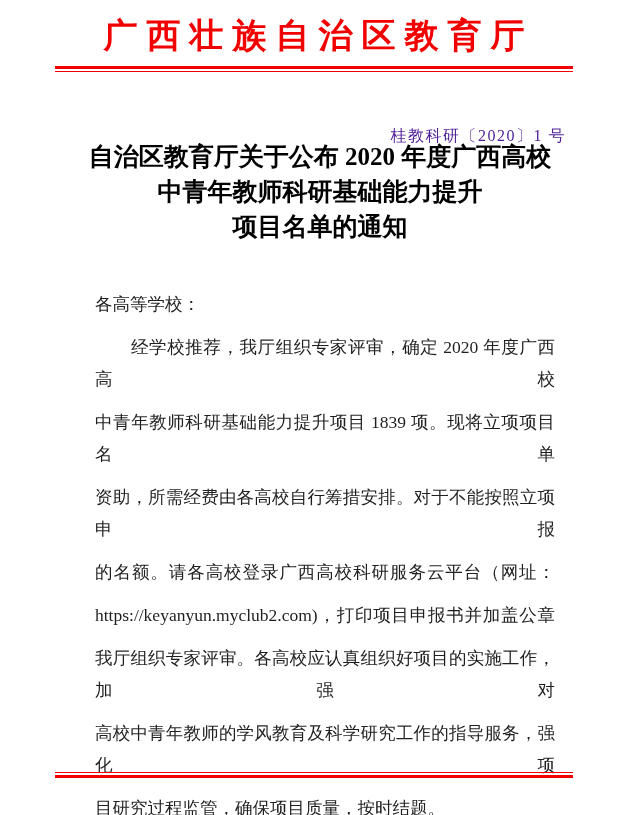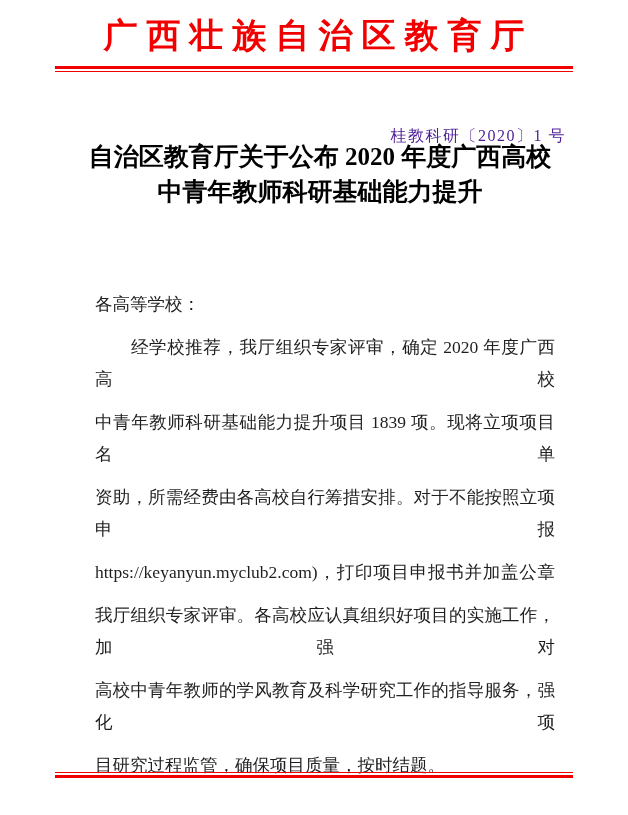--- a/index.html
+++ b/index.html
@@ -88,27 +88,29 @@
       <span class="bar-thick"></span>
       <span class="bar-thin"></span>
     </div>
 
     <div class="doc-number">桂教科研〔2020〕1 号</div>
   </header>
 
   <h1 class="title">
     <span class="t-line">自治区教育厅关于公布 2020 年度广西高校</span>
     <span class="t-line">中青年教师科研基础能力提升</span>
+    <span class="t-line">项目名单的通知</span>
   </h1>
 
   <main class="body-text">
     <p class="line">各高等学校：</p>
     <p class="line indent stretch">经学校推荐，我厅组织专家评审，确定 2020 年度广西高校</p>
     <p class="line stretch">中青年教师科研基础能力提升项目 1839 项。现将立项项目名单</p>
     <p class="line stretch">资助，所需经费由各高校自行筹措安排。对于不能按照立项申报</p>
+    <p class="line stretch">的名额。请各高校登录广西高校科研服务云平台（网址：</p>
     <p class="line stretch">https://keyanyun.myclub2.com)，打印项目申报书并加盖公章</p>
     <p class="line stretch">我厅组织专家评审。各高校应认真组织好项目的实施工作，加强对</p>
     <p class="line stretch">高校中青年教师的学风教育及科学研究工作的指导服务，强化项</p>
     <p class="line">目研究过程监管，确保项目质量，按时结题。</p>
 
   </main>
 
   <footer>
     <div class="rule rule-bottom">
       <span class="bar-thin"></span>

